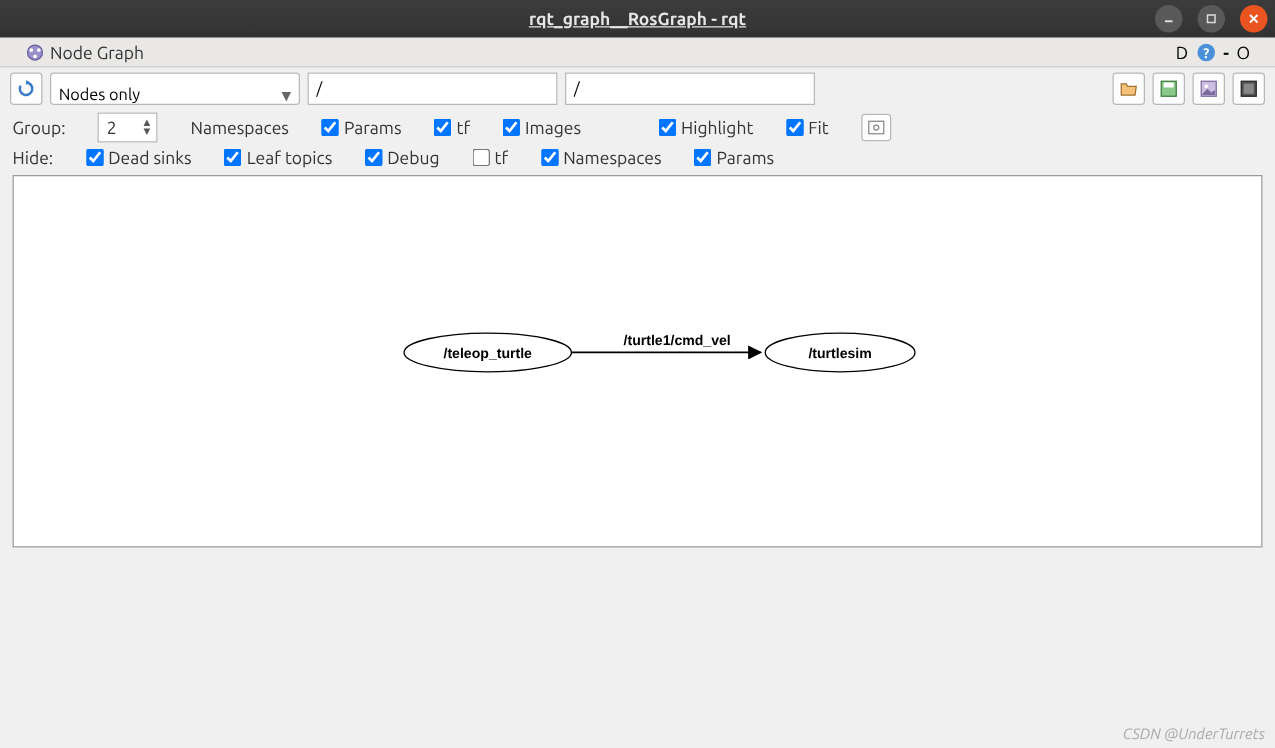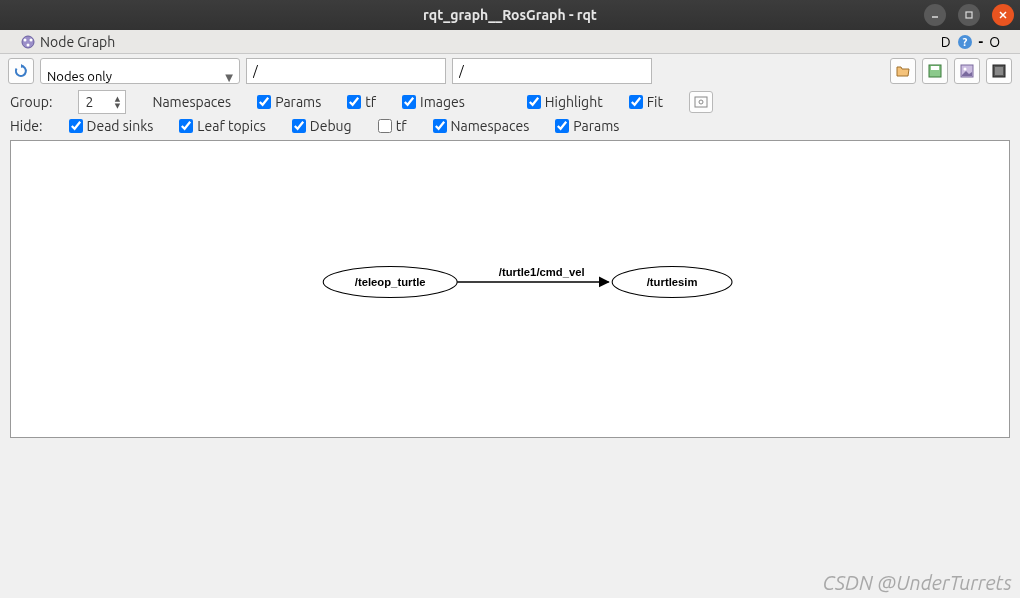--- a/index.html
+++ b/index.html
@@ -21,20 +21,21 @@
       font-size: 14px;
       font-weight: bold;
       padding: 0 8px;
       position: relative;
     }
     .titlebar .title {
       position: absolute;
       left: 50%;
       transform: translateX(-50%);
       color: #e6e6e6;
+      text-decoration: underline;
     }
     .titlebar .win-controls {
       position: absolute;
       right: 6px;
       display: flex;
       gap: 12px;
       align-items: center;
     }
     .win-btn {
       width: 22px;
@@ -166,21 +167,21 @@
     .node-label, .edge-label {
       font-family: sans-serif;
       font-weight: bold;
       font-size: 16px;
     }
     
     .watermark {
       position: absolute;
       bottom: 4px; right: 8px;
       color: rgba(120,120,120,0.6);
-      font-size: 20px;
+      font-size: 12px;
       font-style: italic;
       pointer-events: none;
     }
   </style>
 </head>
 <body>
 
 <div class="titlebar">
   <span class="title">rqt_graph__RosGraph - rqt</span>
   <div class="win-controls">

